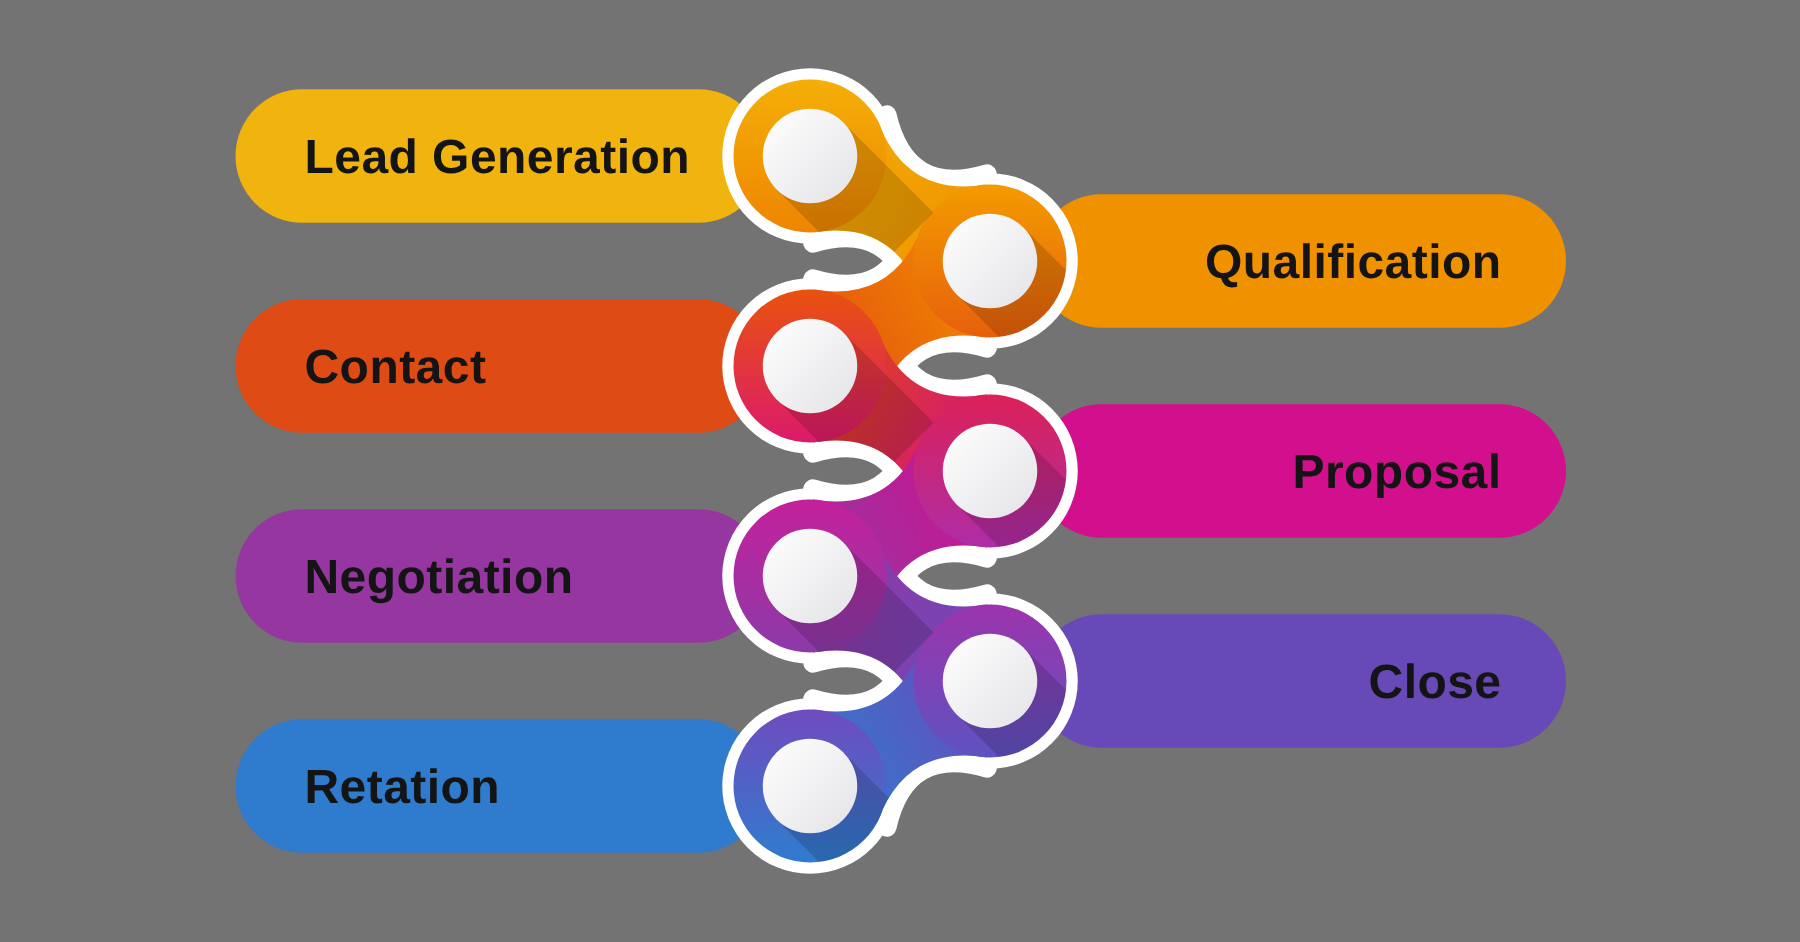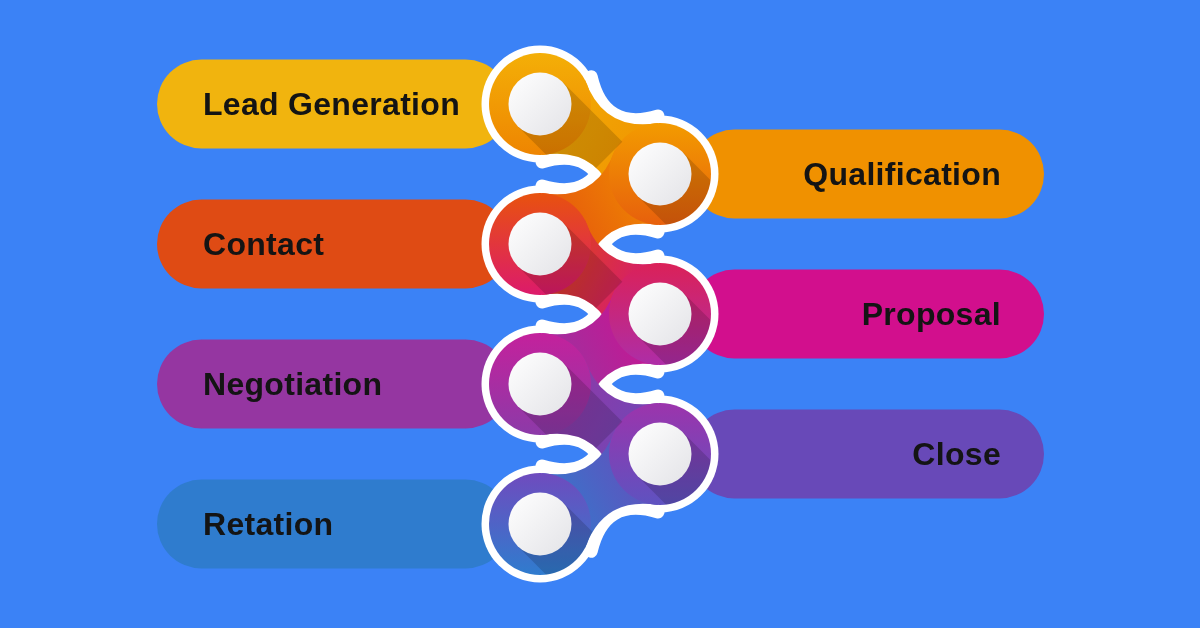--- a/index.html
+++ b/index.html
@@ -1,16 +1,16 @@
 <!DOCTYPE html>
 <html><head>
 <meta charset="utf-8">
 <style>
   html,body{margin:0;padding:0;background:#ffffff;}
-  .stage-canvas{position:relative;width:1200px;height:628px;background:#3b82f6;overflow:hidden;}
+  .stage-canvas{position:relative;width:1200px;height:628px;background:#737373;overflow:hidden;}
   .label{
     font-family:"Liberation Sans", sans-serif;
     font-weight:800;
     font-size:32px;
     fill:#141414;
     letter-spacing:.3px;
   }
 </style>
 </head>
 <body>

